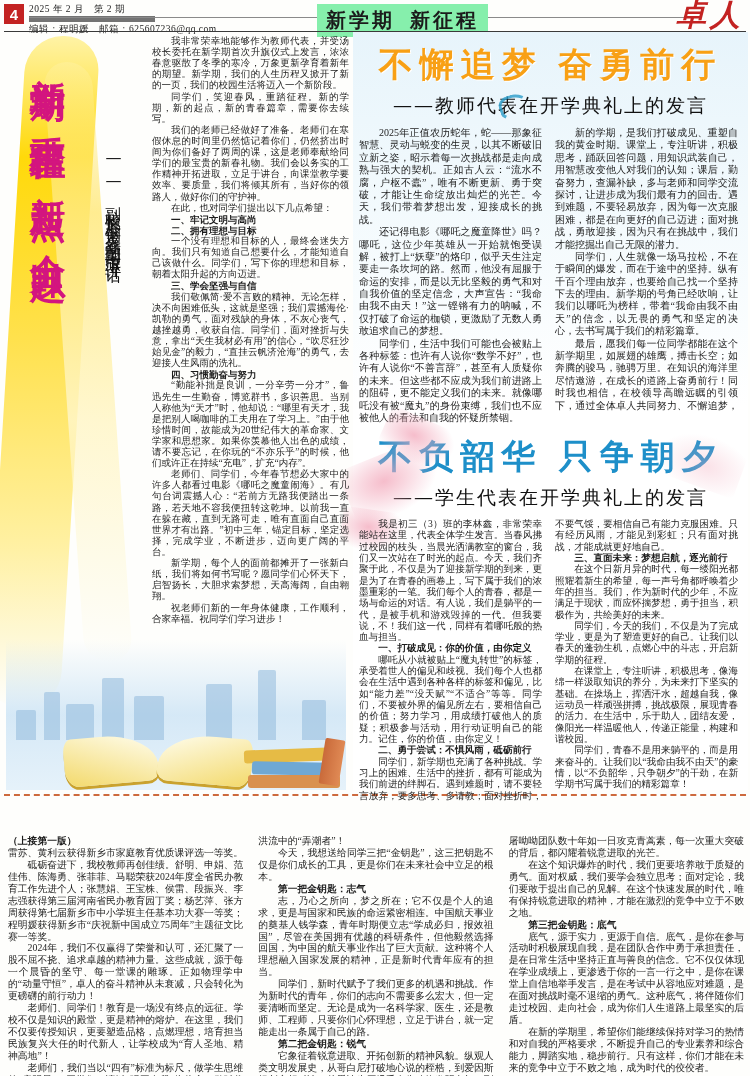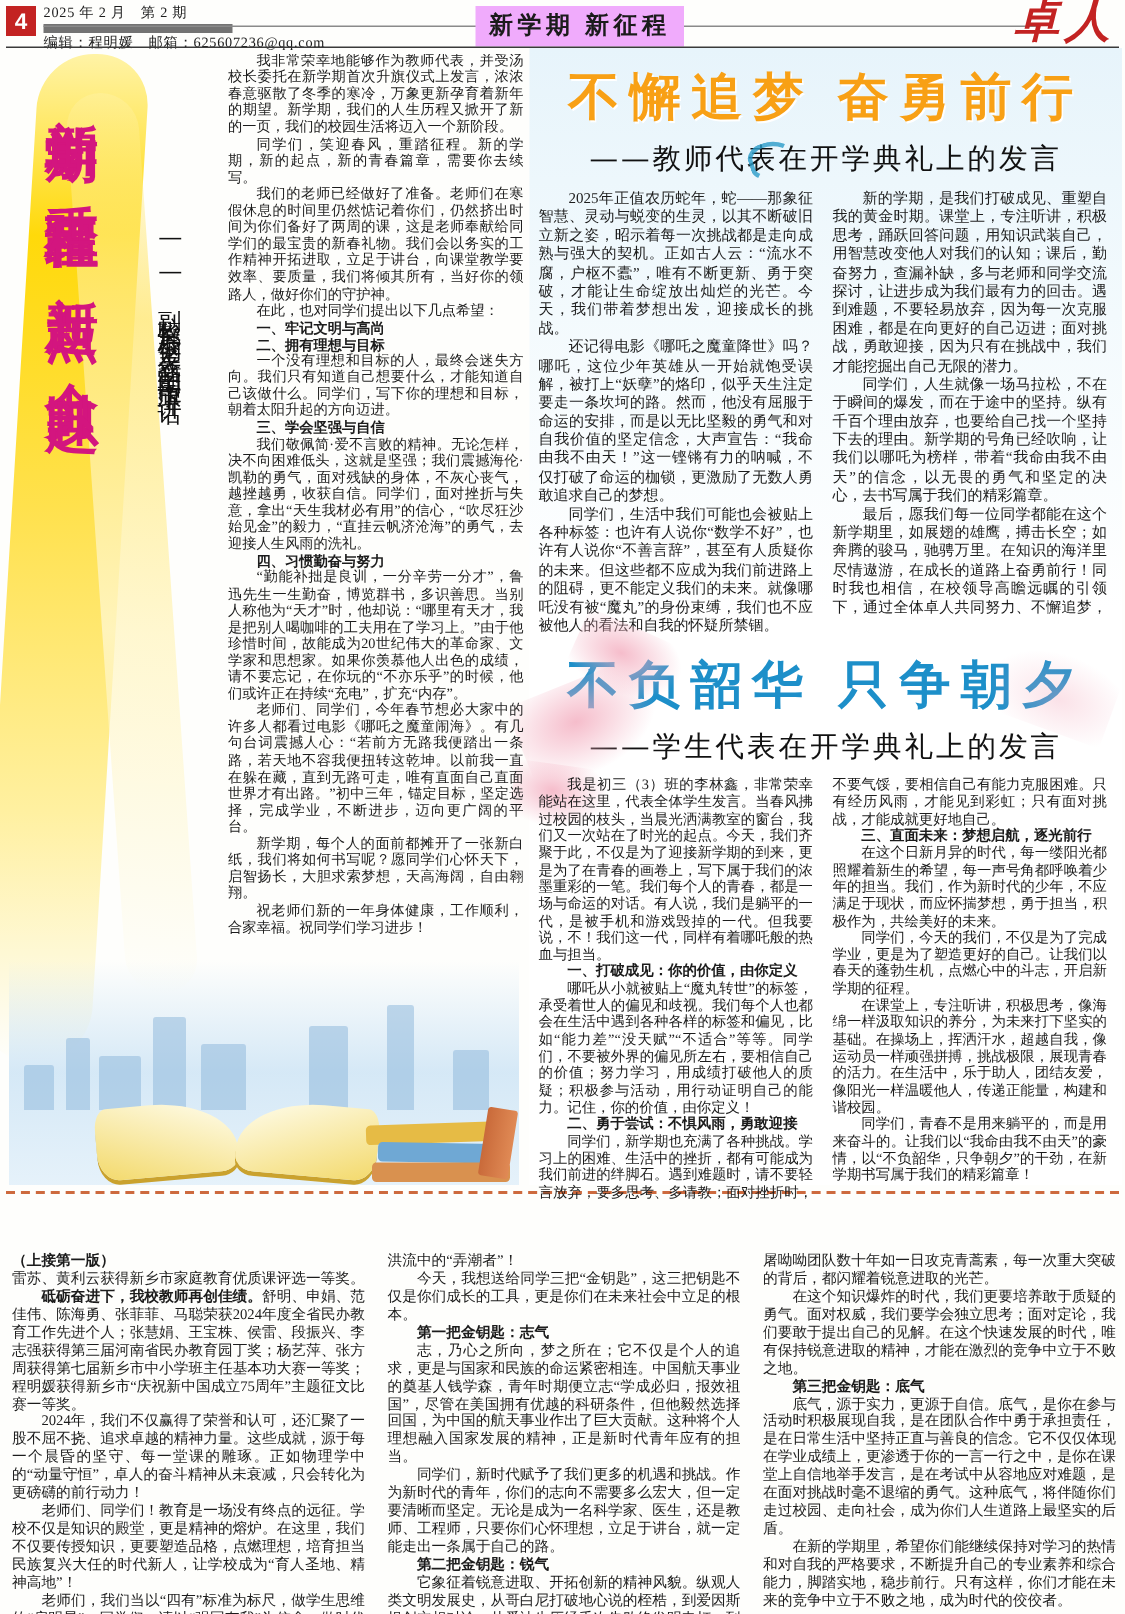--- a/index.html
+++ b/index.html
@@ -7,22 +7,22 @@
         font-family:"Liberation Serif",serif;color:#1c1c1c;overflow:hidden;}
 
   
   .pageno{position:absolute;left:4px;top:4px;width:20px;height:20px;background:#c32322;color:#fff;
           font-family:"Liberation Sans",sans-serif;font-weight:bold;font-size:15px;
           display:flex;align-items:center;justify-content:center;}
   .issue{position:absolute;left:29px;top:3px;font-size:9.5px;line-height:12px;letter-spacing:.5px;}
   .issue-line1{border-bottom:6px solid #737373;padding-bottom:1px;padding-right:30px;display:inline-block;}
   .issue-line2{margin-top:1px;}
   .hline{position:absolute;left:29px;top:17px;width:664px;border-top:1px solid #8a8a8a;}
-  .banner{position:absolute;left:317px;top:4px;background:#f0abfc;padding:3px 9px;
-          font-family:Liberation Serif, serif;font-weight:bold;font-size:16px;letter-spacing:3px;color:#1b1b1b;}
+  .banner{position:absolute;left:317px;top:4px;background:#86efac;padding:3px 9px;
+          font-family:Liberation Mono, monospace;font-weight:bold;font-size:20px;letter-spacing:3px;color:#1b1b1b;}
   .masthead{position:absolute;right:6px;top:0px;color:#c32322;font-size:30px;font-weight:bold;
             font-style:italic;font-family:"DejaVu Serif",serif;letter-spacing:4px;line-height:30px;}
   .header-underline{position:absolute;left:4px;right:4px;top:31px;border-top:1.5px solid #3a3a3a;}
 
   
   .ribbon{position:absolute;left:2px;top:36px;width:148px;height:712px;}
   .band{position:absolute;}
   .bandA{left:4px;top:0;width:74px;height:672px;border-radius:36px;
          background:linear-gradient(180deg,#fff3a6 0%,#ffd90a 18%,#ffe14d 45%,#fff0a0 75%,rgba(255,250,225,0) 100%);
          transform:skewX(-3.5deg);}
@@ -93,21 +93,21 @@
   
   .dashline{position:absolute;left:4px;right:4px;top:794px;border-top:2px dashed #cd6a3e;}
   .bottom{position:absolute;left:8px;top:806px;width:736px;height:262px;overflow:hidden;
           font-size:9.8px;line-height:1.22;text-align:justify;column-count:3;column-gap:15px;margin-top:29px;}
 
   
   .blk-p{margin:0;text-indent:2em;}
   .blk-pn{margin:0;text-indent:0;}
   .blk-h{margin:0;text-indent:2em;font-weight:bold;font-family:"Liberation Sans",sans-serif;}
   .blk-marker{margin:0;text-indent:0;font-weight:bold;}
-  .blk-p b{font-weight:bold;}
+  .blk-p b{font-weight:normal;}
 </style>
 </head>
 <body>
 
 <div id="page">
 
   <div class="pageno">4</div>
   <div class="issue">
     <div class="issue-line1">2025 年 2 月　第 2 期</div>
     <div class="issue-line2">编辑：程明媛　邮箱：625607236@qq.com</div>
@@ -177,21 +177,21 @@
     <div class="petal petal1"></div>
     <div class="petal petal2"></div>
     <div class="petal petal3"></div>
     <div class="petal petal4"></div>
     <h2 class="titleB">不负韶华 只争朝夕</h2>
     <div class="subtitleB">——学生代表在开学典礼上的发言</div>
     <div class="bodyB">
         <p class="blk-p">我是初三（3）班的李林鑫，非常荣幸能站在这里，代表全体学生发言。当春风拂过校园的枝头，当晨光洒满教室的窗台，我们又一次站在了时光的起点。今天，我们齐聚于此，不仅是为了迎接新学期的到来，更是为了在青春的画卷上，写下属于我们的浓墨重彩的一笔。我们每个人的青春，都是一场与命运的对话。有人说，我们是躺平的一代，是被手机和游戏毁掉的一代。但我要说，不！我们这一代，同样有着哪吒般的热血与担当。</p>
         <p class="blk-h">一、打破成见：你的价值，由你定义</p>
         <p class="blk-p">哪吒从小就被贴上“魔丸转世”的标签，承受着世人的偏见和歧视。我们每个人也都会在生活中遇到各种各样的标签和偏见，比如“能力差”“没天赋”“不适合”等等。同学们，不要被外界的偏见所左右，要相信自己的价值；努力学习，用成绩打破他人的质疑；积极参与活动，用行动证明自己的能力。记住，你的价值，由你定义！</p>
-        <p class="blk-h">二、勇于尝试：不惧风雨，勇敢迎接</p>
+        <p class="blk-h">二、勇于尝试：不惧风雨，砥砺前行</p>
         <p class="blk-p">同学们，新学期也充满了各种挑战。学习上的困难、生活中的挫折，都有可能成为我们前进的绊脚石。遇到难题时，请不要轻言放弃，要多思考、多请教；面对挫折时，不要气馁，要相信自己有能力克服困难。只有经历风雨，才能见到彩虹；只有面对挑战，才能成就更好地自己。</p>
         <p class="blk-h">三、直面未来：梦想启航，逐光前行</p>
         <p class="blk-p">在这个日新月异的时代，每一缕阳光都照耀着新生的希望，每一声号角都呼唤着少年的担当。我们，作为新时代的少年，不应满足于现状，而应怀揣梦想，勇于担当，积极作为，共绘美好的未来。</p>
         <p class="blk-p">同学们，今天的我们，不仅是为了完成学业，更是为了塑造更好的自己。让我们以春天的蓬勃生机，点燃心中的斗志，开启新学期的征程。</p>
         <p class="blk-p">在课堂上，专注听讲，积极思考，像海绵一样汲取知识的养分，为未来打下坚实的基础。在操场上，挥洒汗水，超越自我，像运动员一样顽强拼搏，挑战极限，展现青春的活力。在生活中，乐于助人，团结友爱，像阳光一样温暖他人，传递正能量，构建和谐校园。</p>
         <p class="blk-p">同学们，青春不是用来躺平的，而是用来奋斗的。让我们以“我命由我不由天”的豪情，以“不负韶华，只争朝夕”的干劲，在新学期书写属于我们的精彩篇章！</p>
       </div>
   </section>
 
   <div class="dashline"></div>

